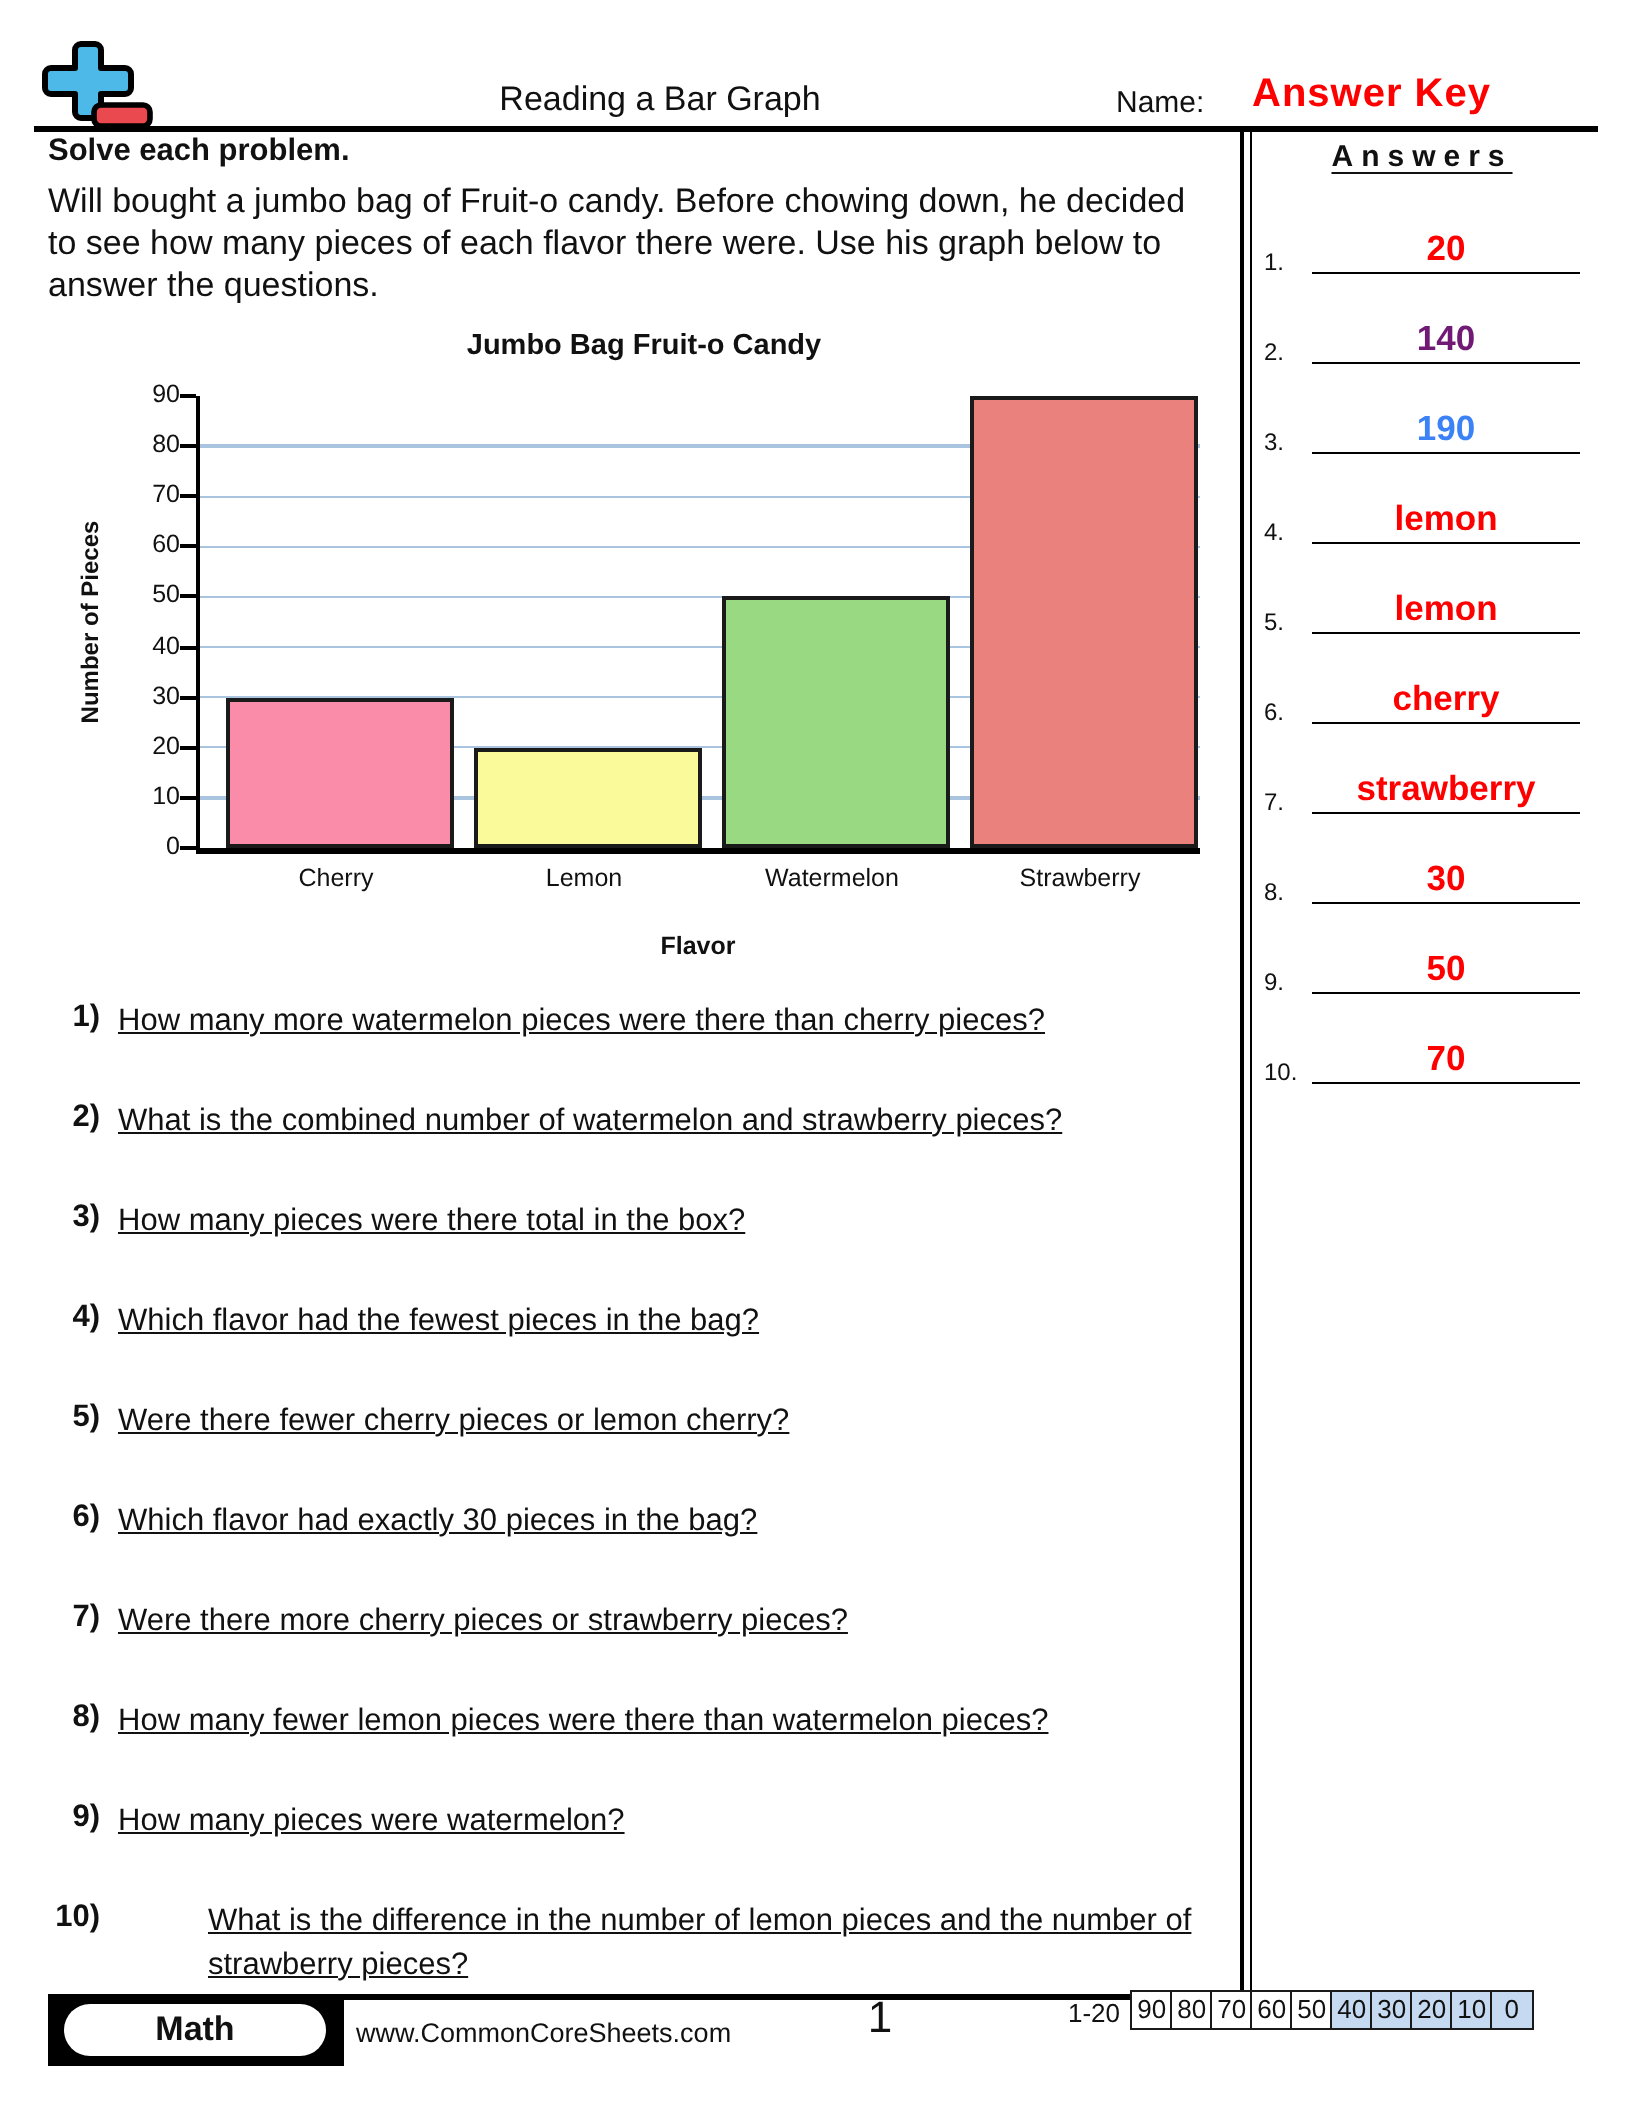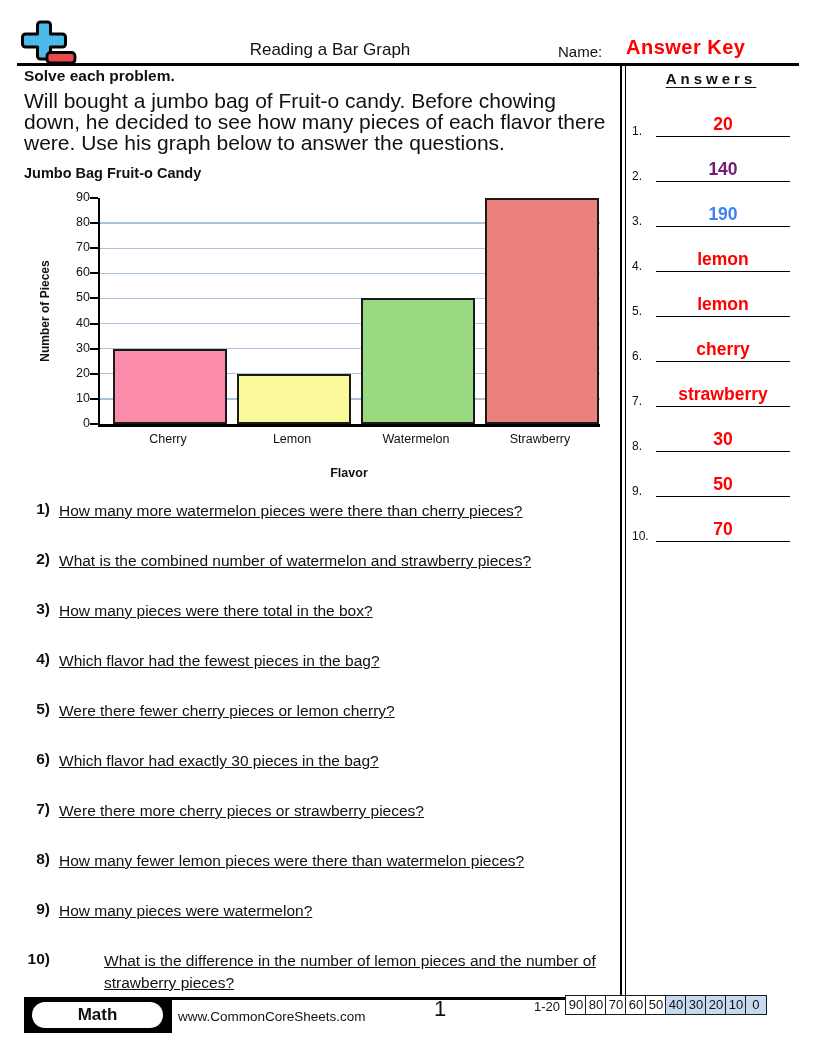--- a/index.html
+++ b/index.html
@@ -18,24 +18,24 @@
   .col-sep { position:absolute; top:66px; bottom:60px; width:1.6px; background:#000; }
   .sep-a { left:620px; } .sep-b { left:624.6px; }
   .ans-head { position:absolute; left:632px; top:70px; width:158px; text-align:center; font-size:15px; font-weight:bold; letter-spacing:4px; text-decoration:underline; text-underline-offset:3px; }
   .ans-row { position:absolute; left:630px; width:162px; height:28px; }
   .ans-num { position:absolute; left:2px; bottom:-1px; font-size:12px; }
   .ans-line { position:absolute; left:26px; right:2px; bottom:0; border-bottom:1.6px solid #000; }
   .ans-val { position:absolute; left:26px; right:2px; bottom:2px; text-align:center; font-size:17.5px; font-weight:bold; }
 
   
   .intro-bold { position:absolute; left:24px; top:67px; font-size:15.5px; font-weight:bold; }
-  .intro-text { position:absolute; left:24px; top:90px; width:586px; font-size:21px; line-height:21px; }
-
-  
-  .chart-title { position:absolute; left:24px; top:165px; width:596px; font-size:14.5px; font-weight:bold; }
+  .intro-text { position:absolute; left:24px; top:90px; width:586px; font-size:17px; line-height:21px; }
+
+  
+  .chart-title { position:absolute; left:24px; top:165px; width:596px; text-align:center; font-size:14.5px; font-weight:bold; }
   .ylab { position:absolute; left:45px; top:311px; transform:translate(-50%,-50%) rotate(-90deg); white-space:nowrap; font-size:12px; font-weight:bold; }
   .plot { position:absolute; left:98px; top:198px; width:502px; height:229px; border-left:2px solid #000; border-bottom:3px solid #000; }
   .gridline { position:absolute; left:0; width:100%; height:1.4px; }
   .ytick { position:absolute; left:-10px; width:8px; height:2px; background:#000; }
   .yticklabels { position:absolute; left:56px; top:198px; width:34px; height:226px; }
   .yticklabel { position:absolute; right:0; width:100%; text-align:right; font-size:12.5px; }
   .bar { position:absolute; bottom:0; border:2px solid #1a1a1a; }
   .cats { position:absolute; left:98px; top:432px; width:502px; height:16px; }
   .cat { position:absolute; text-align:center; font-size:12.5px; }
   .xlab { position:absolute; left:98px; top:466px; width:502px; text-align:center; font-size:12.5px; font-weight:bold; }

